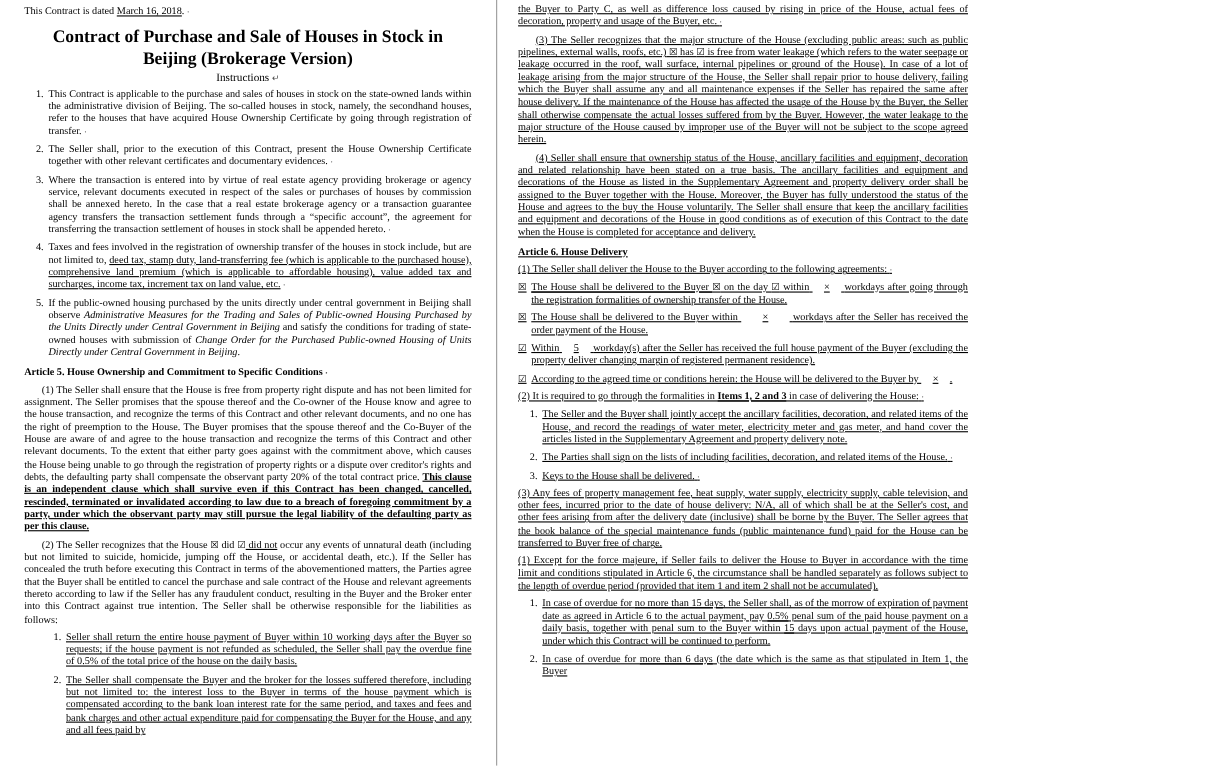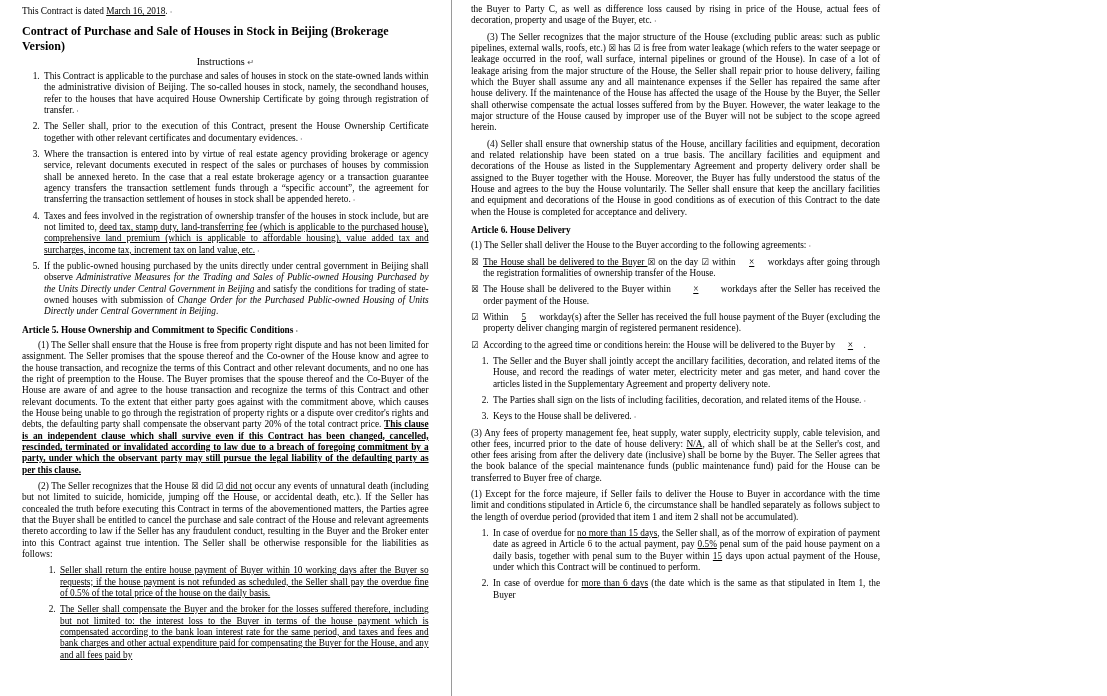--- a/index.html
+++ b/index.html
@@ -40,29 +40,31 @@
     position: absolute;
     left: 8px;
     top: 0;
     bottom: 0;
     width: 1px;
     background: #9a9a9a;
   }
   .col-right {
     width: 544px;
     padding: 4px 18px 0 14px;
+    text-decoration: underline;
   }
   p {
     margin: 0 0 5px 0;
     text-align: justify;
     line-height: 1.22;
   }
   .title {
+    text-align: center;
     font-weight: bold;
-    font-size: 12px;
+    font-size: 16px;
     margin: 7px 0 3px 0;
     line-height: 1.2;
   }
   .subtitle {
     text-align: center;
     font-weight: normal;
     font-size: 10.2px;
     margin: 0 0 4px 0;
   }
   .heading {
@@ -205,20 +207,21 @@
         <span class="bodytext"><span>Within</span> <span class="fill">5</span> <span>workday(s) after the Seller has received the full house payment of the Buyer (excluding the property deliver changing margin of registered permanent residence).</span></span>
       </div>
 
       <div class="boxrow">
         <span class="mark">☑</span>
         <span class="bodytext"><span>According to the agreed time or conditions herein: the House will be delivered to the Buyer by </span><span class="fill">×</span><span>.</span></span>
       </div>
 
     </div>
 
+    <p><span>(2) It is required to go through the formalities in </span><span class="bu">Items 1, 2 and 3</span><span> in case of delivering the House:</span> <span class="pilcrow">‧</span></p>
 
     <ol class="num">
       <li><span>The Seller and the Buyer shall jointly accept the ancillary facilities, decoration, and related items of the House, and record the readings of water meter, electricity meter and gas meter, and hand cover the articles listed in the Supplementary Agreement and property delivery note.</span></li>
       <li><span>The Parties shall sign on the lists of including facilities, decoration, and related items of the House.</span> <span class="pilcrow">‧</span></li>
       <li><span>Keys to the House shall be delivered.</span> <span class="pilcrow">‧</span></li>
     </ol>
 
     <p><span>(3) Any fees of property management fee, heat supply, water supply, electricity supply, cable television, and other fees, incurred prior to the date of house delivery: </span><span class="ul">N/A</span><span>, all of which shall be at the Seller's cost, and other fees arising from after the delivery date (inclusive) shall be borne by the Buyer. The Seller agrees that the book balance of the special maintenance funds (public maintenance fund) paid for the House can be transferred to Buyer free of charge.</span></p>
 
 

